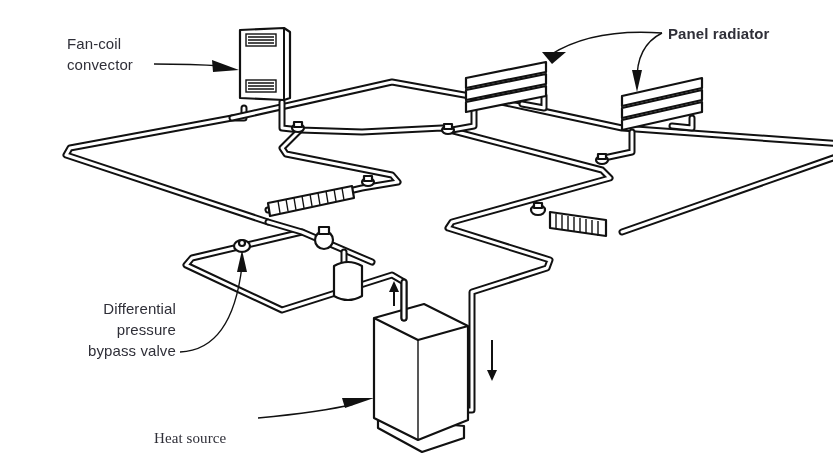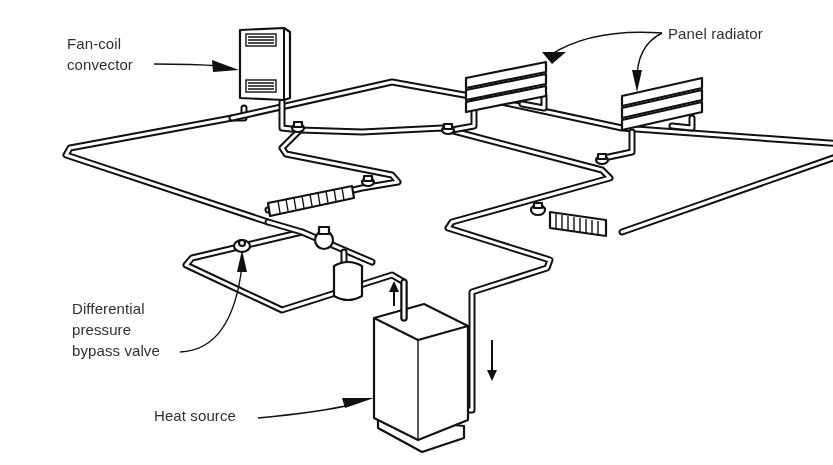--- a/index.html
+++ b/index.html
@@ -172,18 +172,18 @@
     <path class="blk" d="M205 272 L210 250 L215 272 Z"></path>
   </g>
   <g>
     <path class="thin" d="M226 418 Q290 412 322 404"></path>
     <path class="blk" d="M310 398 L342 398 L313 408 Z"></path>
   </g>
 </svg>
 
 <div class="label" style="left:35px; top:33px;">Fan-coil
 convector</div>
-<div class="label" style="left:636px; top:23px;">Panel radiator</div>
-<div class="label" style="left:40px; top:298px;">Differential
+<div class="label" style="left:636px; top:23px;font-weight:bold;">Panel radiator</div>
+<div class="label" style="left:56px; top:298px;text-align:right;">Differential
 pressure
 bypass valve</div>
-<div class="label" style="left:122px; top:405px;">Heat source</div>
+<div class="label" style="left:122px; top:428px;font-family:Liberation Serif, serif;">Heat source</div>
 </div>
 
 </body></html>

